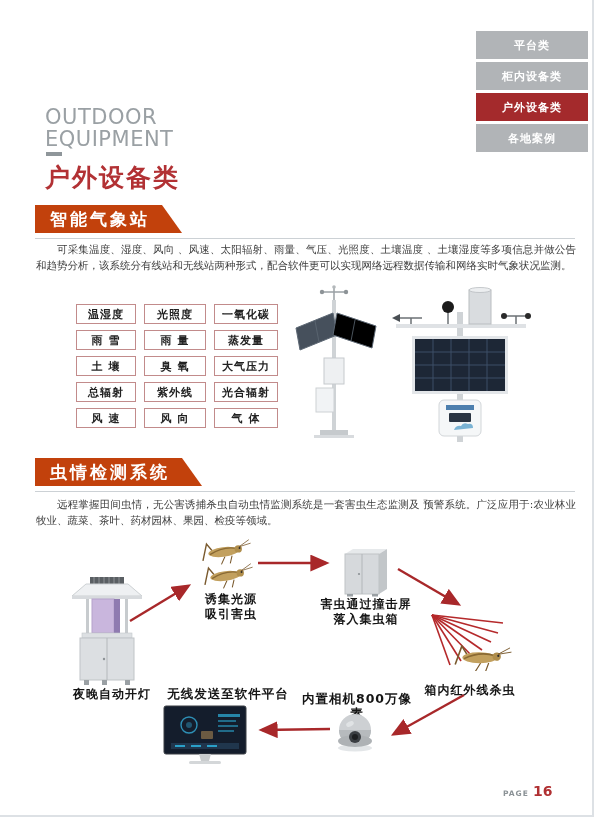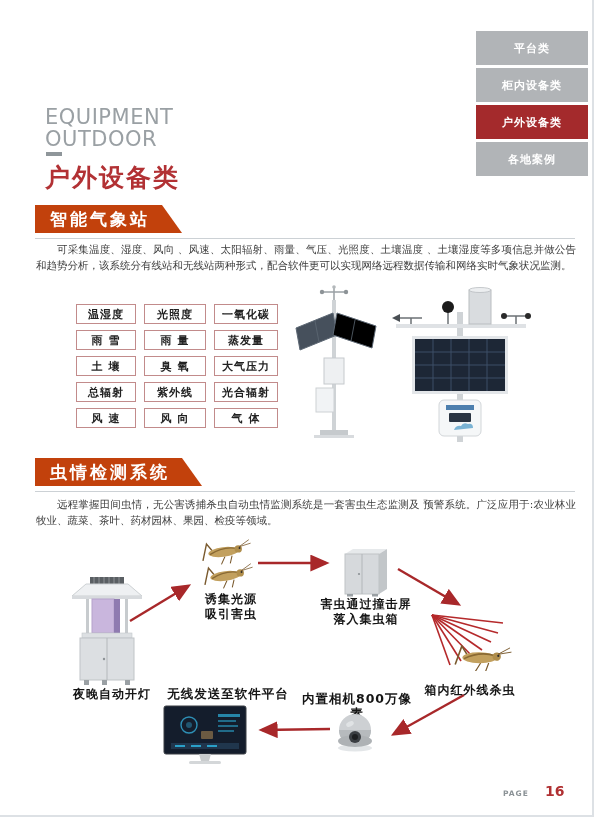--- a/index.html
+++ b/index.html
@@ -6,21 +6,21 @@
   html,body { background:#fff; }
   body { font-family:"DejaVu Sans","Liberation Sans",sans-serif; }
   .page { position:relative; width:602px; height:825px; background:#ffffff; overflow:hidden; }
 
   
   .edge-right  { position:absolute; left:592px; top:0; width:2px; height:816px; background:#dde1e5; }
   .edge-bottom { position:absolute; left:0; top:815px; width:594px; height:2px; background:#dde1e5; }
 
   
   .tabs { position:absolute; left:476px; top:31px; width:112px; }
-  .tab { height:34px; margin-bottom:3px; background:#b1b4b7; color:#ffffff;
+  .tab { height:28px; margin-bottom:3px; background:#b1b4b7; color:#ffffff;
          display:flex; align-items:center; justify-content:center;
          font-size:11px; font-weight:700; letter-spacing:1px; cursor:pointer; }
   .tab.active { background:#a42a2c; }
 
   
   .en-title { position:absolute; left:45px; top:106px; font-size:21px; line-height:22px;
               color:#9aa0a4; font-weight:500; letter-spacing:0.5px; }
   .en-dash  { position:absolute; left:46px; top:152px; width:16px; height:4px; background:#8f969a; }
   .cn-title { position:absolute; left:45px; top:161px; font-size:25px; font-weight:700;
               color:#b23134; letter-spacing:2px; }
@@ -54,21 +54,21 @@
 
   .diagram { position:absolute; left:0; top:535px; width:602px; height:248px; }
   .diagram .abs { position:absolute; }
   .step-label { position:absolute; font-size:12px; font-weight:700; color:#151515;
                 letter-spacing:1px; text-align:center; white-space:pre-line; line-height:15px; }
   .cloud-wrap { position:absolute; left:238px; top:80px; width:84px; height:70px; }
   .cloud-text { position:absolute; left:0; top:16px; width:84px; text-align:center;
                 font-size:10px; font-weight:700; color:#e09a9b; white-space:pre-line; line-height:14px; }
 
   
-  .footer { position:absolute; left:503px; top:783px; display:flex; align-items:baseline; gap:16px; }
+  .footer { position:absolute; left:503px; top:783px; display:flex; align-items:baseline; gap:4px; }
   .footer .pg { font-size:7.5px; font-weight:700; color:#8b9296; letter-spacing:1px; }
   .footer .num { font-size:14px; font-weight:700; color:#b03032; }
 </style>
 </head>
 <body>
 
 <div class="page">
 
   <svg width="0" height="0" style="position:absolute" aria-hidden="true">
     <defs>
@@ -85,22 +85,22 @@
   </svg>
 
   <div class="tabs">
     <div class="tab">平台类</div>
     <div class="tab">柜内设备类</div>
     <div class="tab active">户外设备类</div>
     <div class="tab">各地案例</div>
   </div>
 
   <div class="en-title">
+    <div>OUTDOOR</div>
     <div>EQUIPMENT</div>
-    <div>OUTDOOR</div>
   </div>
   <div class="en-dash"></div>
   <div class="cn-title">户外设备类</div>
 
   <div class="banner banner-1">智能气象站</div>
   <div class="hr hr-1"></div>
 
   <div class="para para-1">
     <p>可采集温度、湿度、风向 、风速、太阳辐射、雨量、气压、光照度、土壤温度 、土壤湿度等多项信息并做公告和趋势分析，该系统分有线站和无线站两种形式，配合软件更可以实现网络远程数据传输和网络实时气象状况监测。</p>
   </div>

